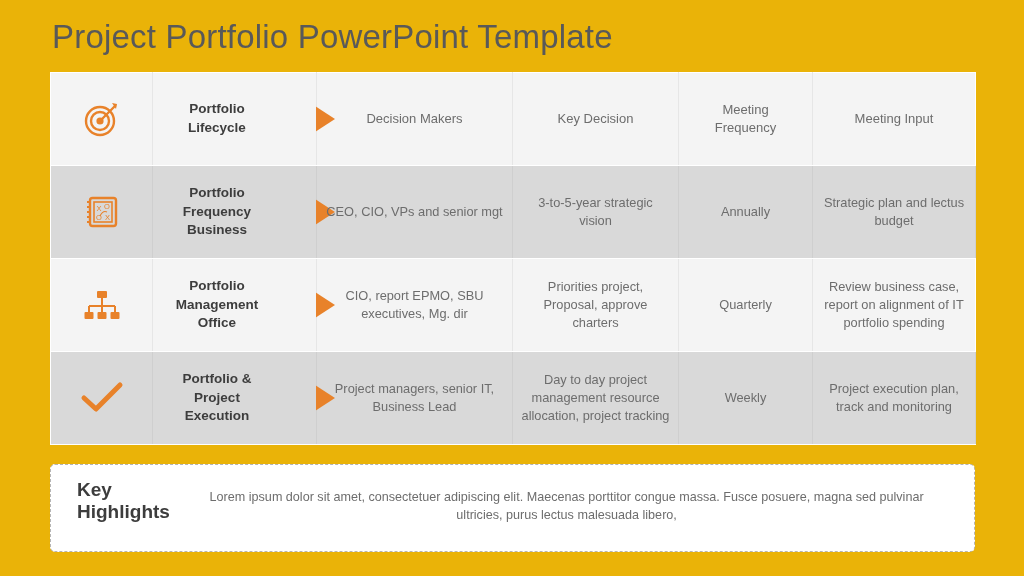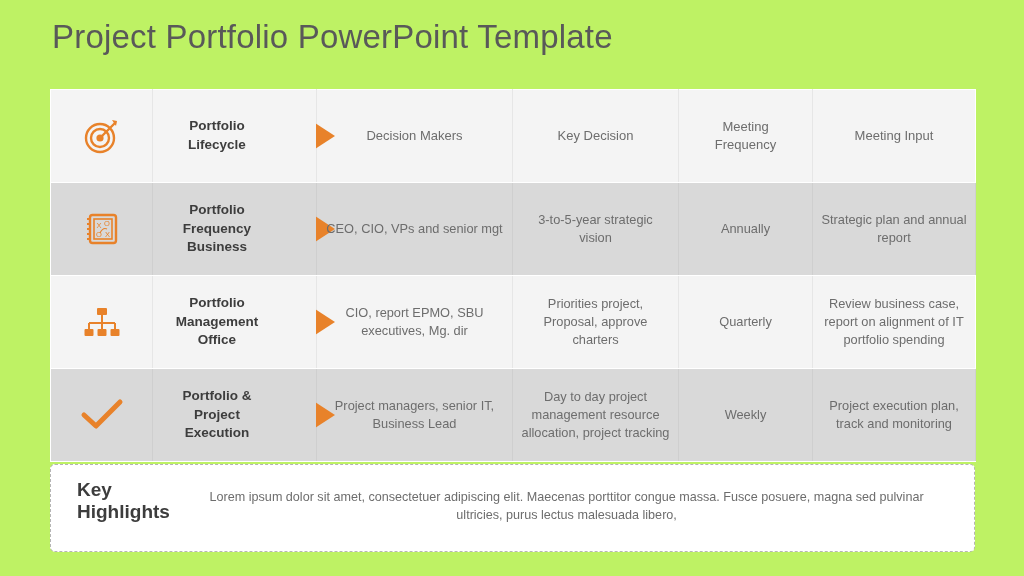--- a/index.html
+++ b/index.html
@@ -9,40 +9,40 @@
     height: 576px;
     background: #ffffff;
     font-family: "Liberation Sans", sans-serif;
     overflow: hidden;
   }
 
   .slide {
     position: relative;
     width: 1024px;
     height: 576px;
-    background: #bef264;
+    background: #eab308;
   }
 
   
   .slide-title {
     position: absolute;
     left: 52px;
     top: 18px;
     font-size: 33px;
     font-weight: 400;
     color: #595959;
     letter-spacing: 0.2px;
     white-space: nowrap;
   }
 
   
   .matrix {
     position: absolute;
     left: 50px;
-    top: 89px;
+    top: 72px;
     width: 925px;
     border-collapse: collapse;
     table-layout: fixed;
   }
 
   .matrix tr.row-light td { background: #f4f4f4; }
   .matrix tr.row-dark  td { background: #d9d9d9; }
 
   .matrix td {
     border: 1px solid #ffffff;
@@ -235,21 +235,21 @@
         <td>
           <div class="body-text">CEO, CIO, VPs and senior mgt</div>
         </td>
         <td>
           <div class="body-text">3-to-5-year strategic vision</div>
         </td>
         <td>
           <div class="body-text">Annually</div>
         </td>
         <td>
-          <div class="body-text">Strategic plan and annual report</div>
+          <div class="body-text">Strategic plan and lectus budget</div>
         </td>
       </tr>
 
       <tr class="row-light">
         <td class="icon-cell">
           <div class="icon-wrap">
             <svg width="40" height="36" viewBox="0 0 40 36" aria-hidden="true">
               <rect x="15" y="4" width="10" height="7" rx="1" fill="#e8822a"></rect>
               <line x1="20" y1="11" x2="20" y2="19" stroke="#e8822a" stroke-width="2"></line>
               <line x1="7" y1="19" x2="33" y2="19" stroke="#e8822a" stroke-width="2"></line>

